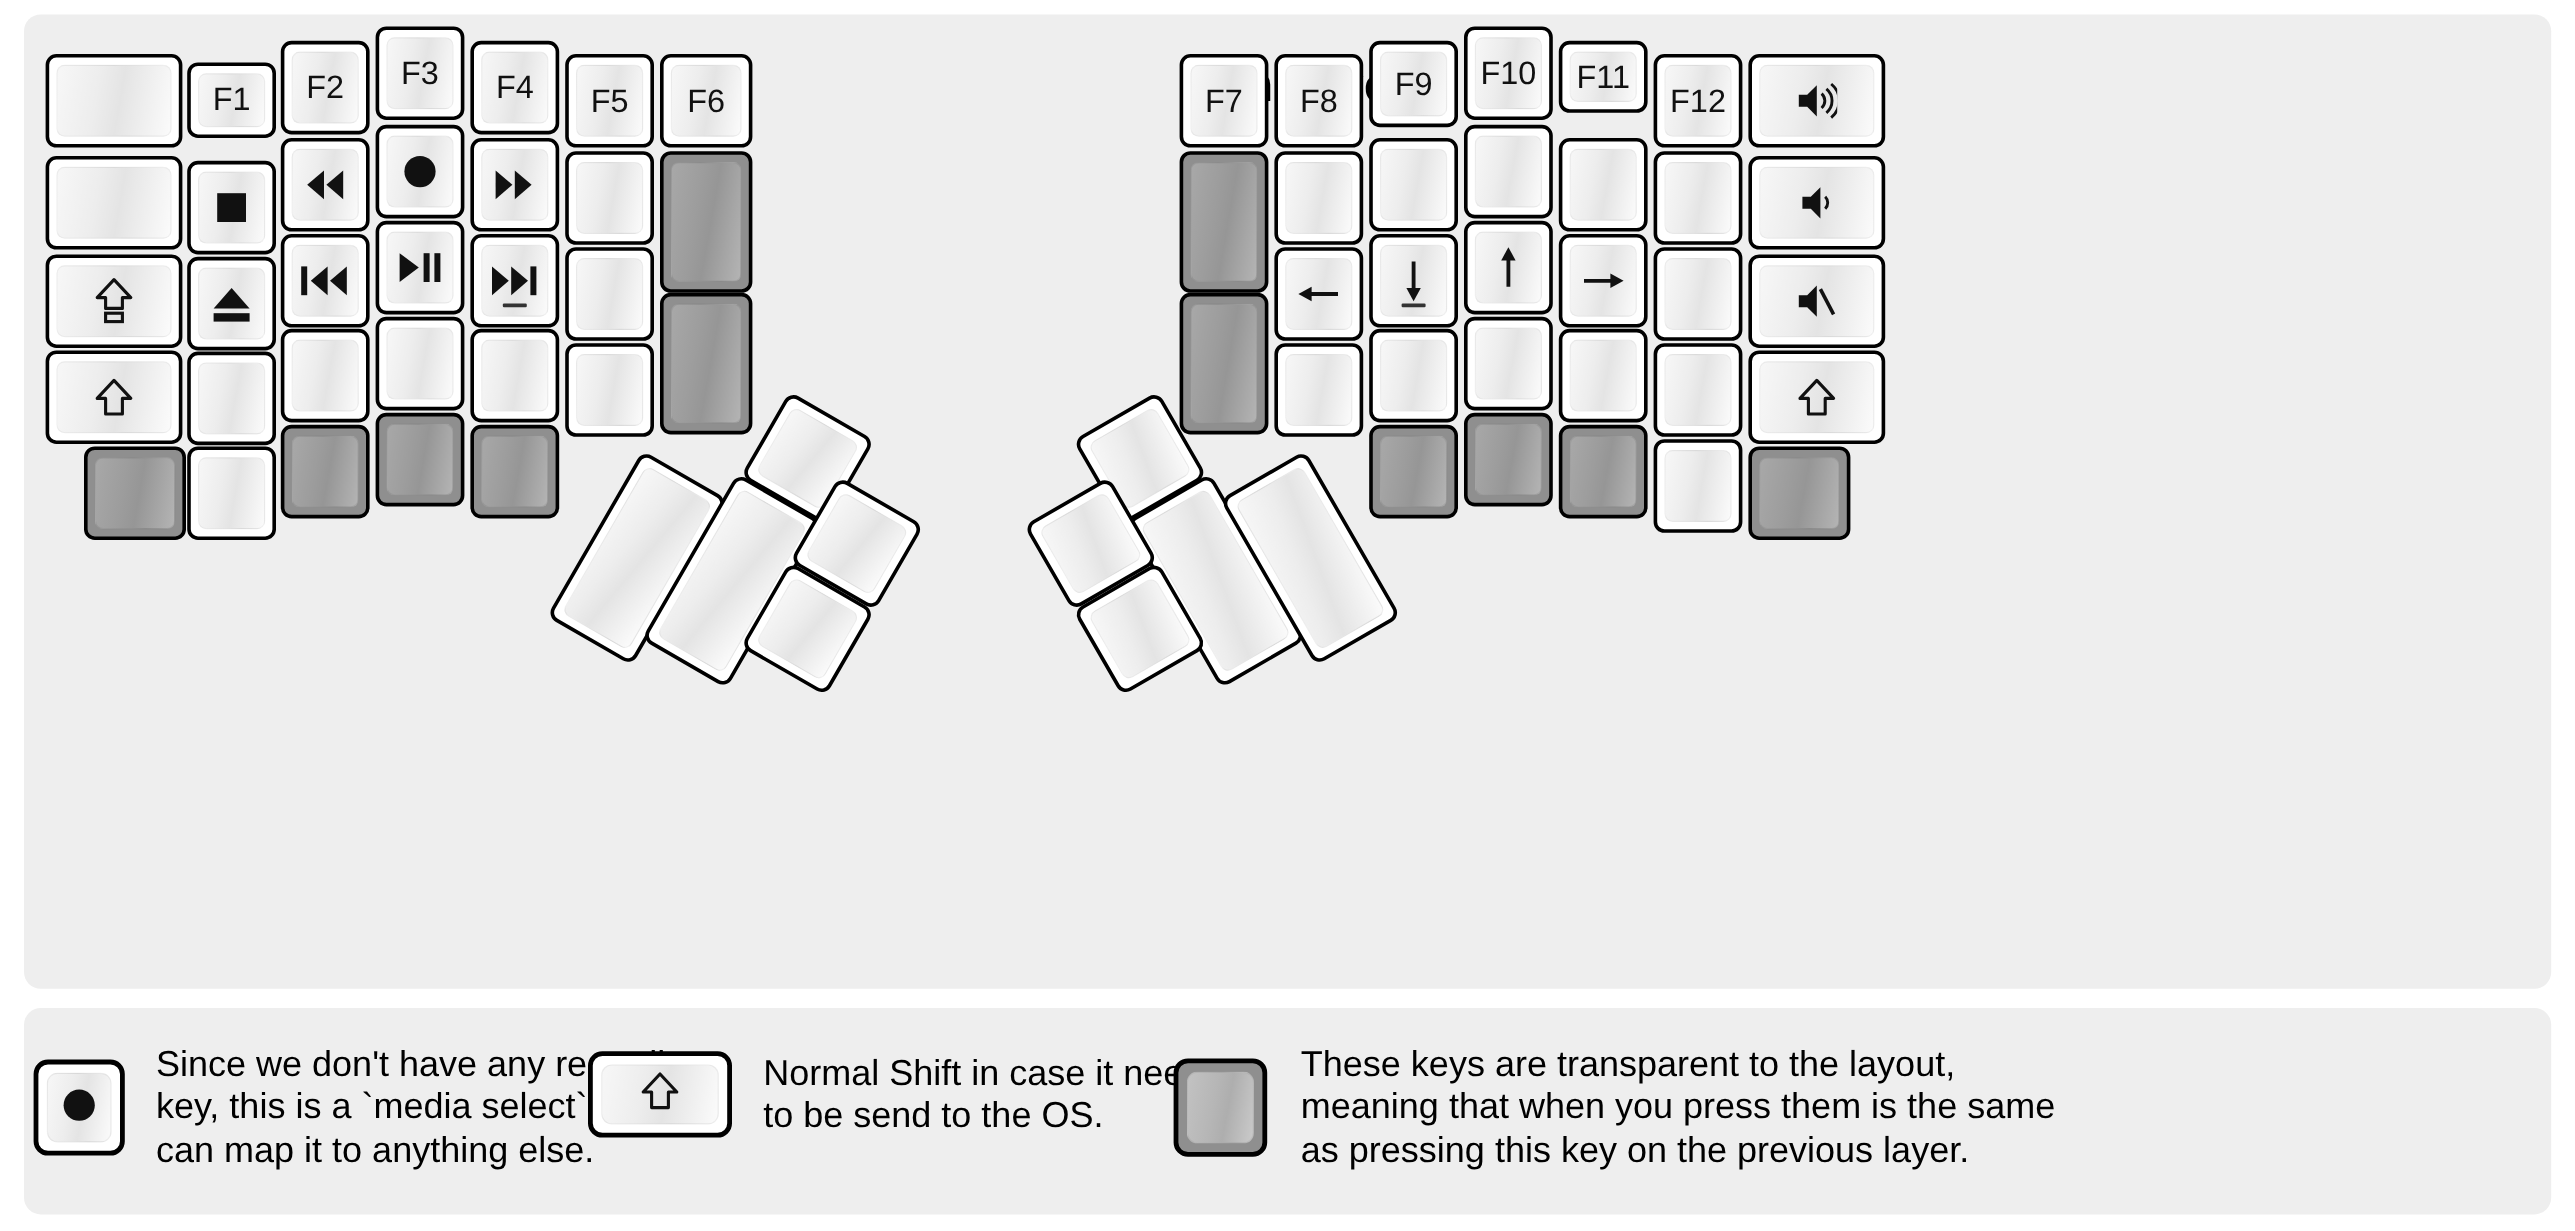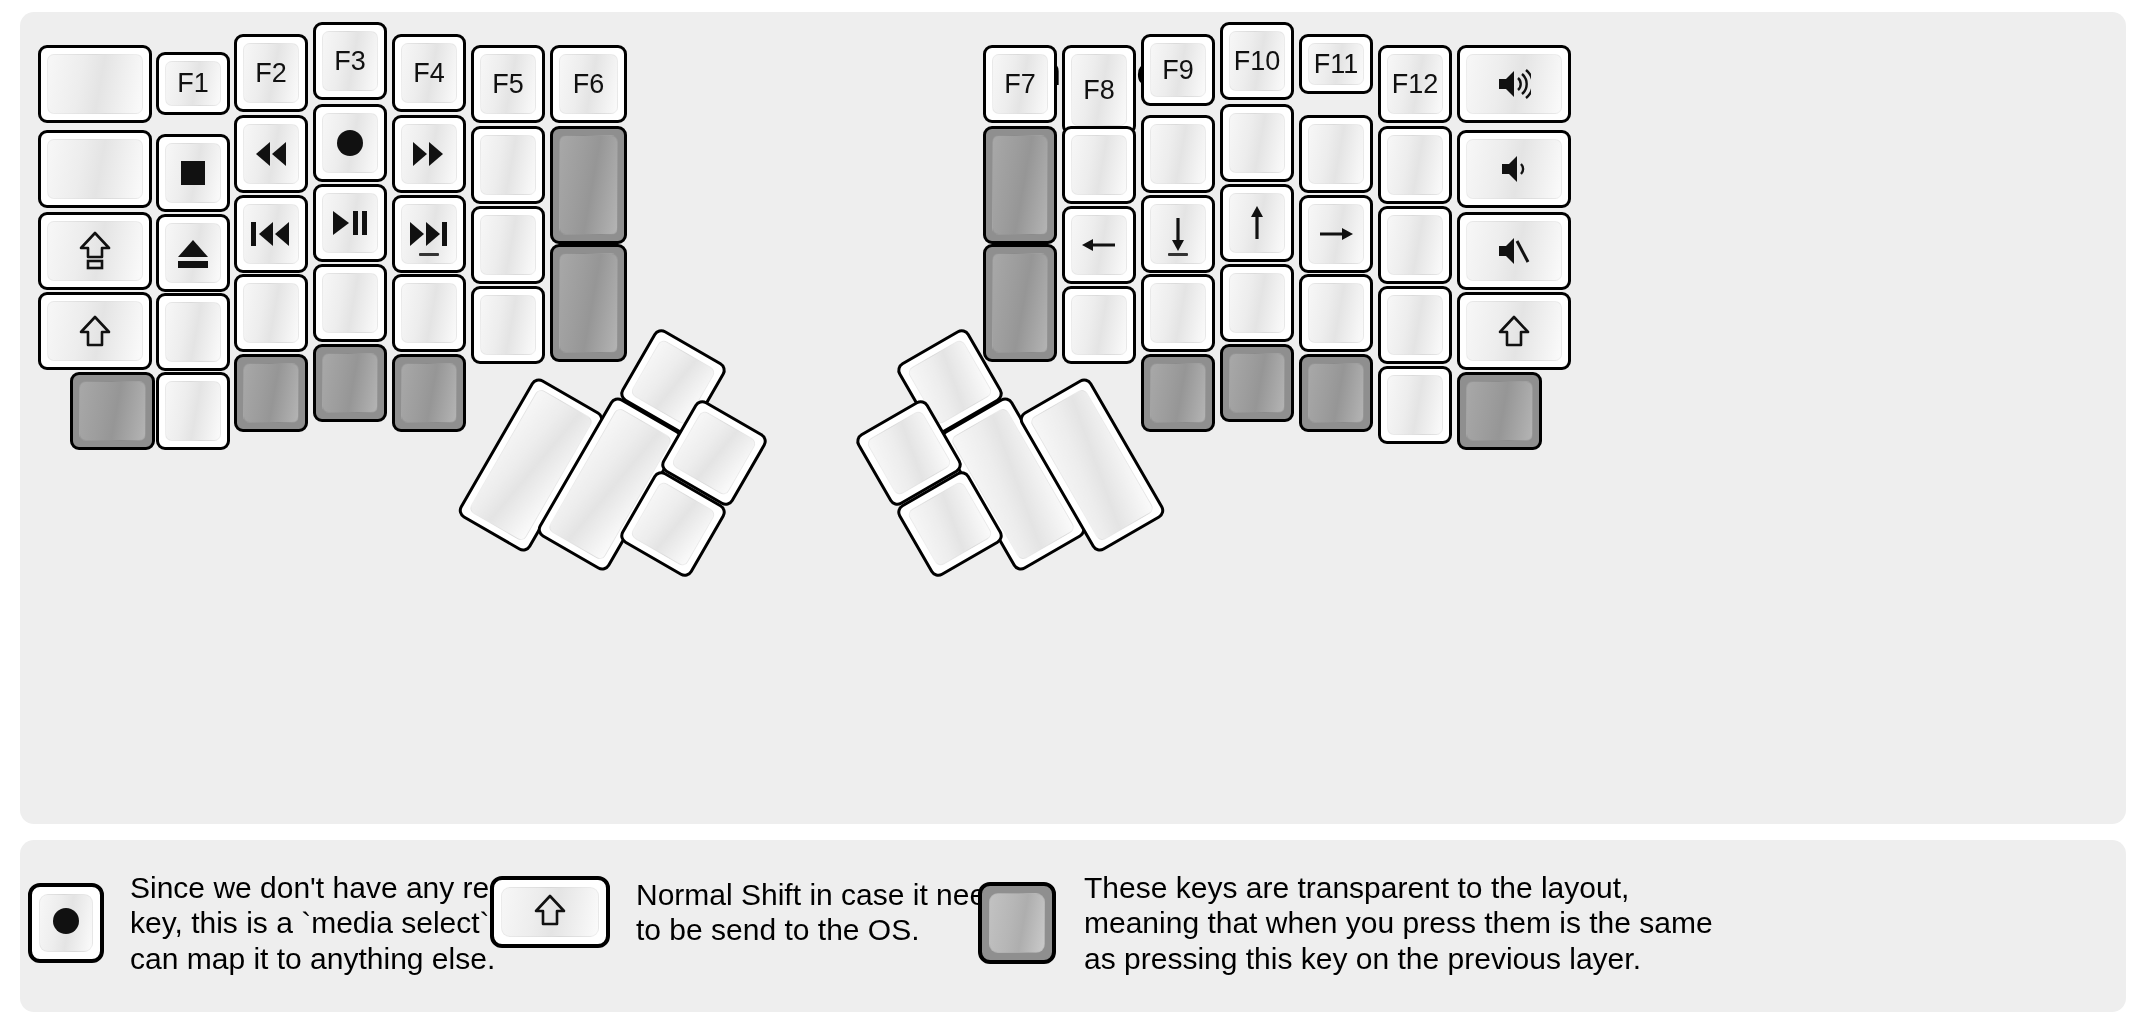--- a/index.html
+++ b/index.html
@@ -301,21 +301,21 @@
           <div class="cap">
             <span class="lbl">F7</span>
           </div>
         </div>
         <div class="key trans" style="left: 963px; top: 114px; width: 74px; height: 118px;">
           <div class="cap"></div>
         </div>
         <div class="key trans" style="left: 963px; top: 232px; width: 74px; height: 118px;">
           <div class="cap"></div>
         </div>
-        <div class="key" style="left: 1042px; top: 33px; width: 74px; height: 90px;">
+        <div class="key" style="left: 1042px; top: 33px; width: 74px; height: 78px;">
           <div class="cap">
             <span class="lbl">F8</span>
           </div>
         </div>
         <div class="key" style="left: 1042px; top: 114px; width: 74px; height: 78px;">
           <div class="cap"></div>
         </div>
         <div class="key" style="left: 1042px; top: 194px; width: 74px; height: 78px;">
           <div class="cap">
             <span class="glyph">

